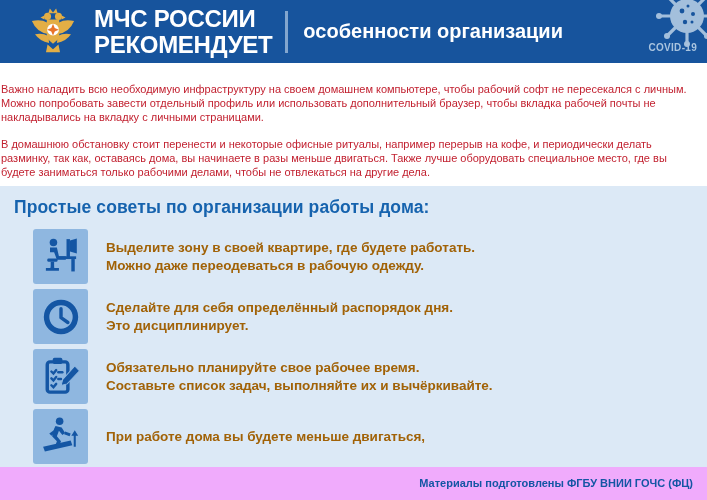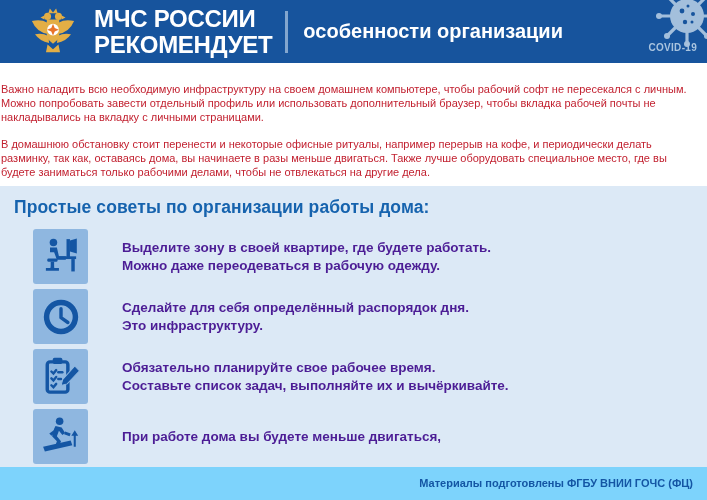--- a/index.html
+++ b/index.html
@@ -30,26 +30,26 @@
   
   .tips { position:absolute; top:186px; left:0; width:707px; height:281px;
           background:#DCE9F6; padding:9px 28px 0 14px; }
   .tips-heading { color:#1663AE; font-weight:bold; font-size:17.5px;
                   margin:2px 0 11px 0; letter-spacing:.1px; }
   .tip { display:flex; align-items:center; margin-bottom:5px; height:55px; }
   .tile { width:55px; height:55px; background:#8FB7E0; border-radius:3px;
           margin-left:19px; flex:none; display:flex; align-items:center;
           justify-content:center; }
   .tile svg { width:44px; height:44px; }
-  .tip-text { margin-left:34px; color:#4c1d95; font-weight:bold;
+  .tip-text { margin-left:18px; color:#a16207; font-weight:bold;
               font-size:13.5px; line-height:1.3; }
 
   
   .footer { position:absolute; top:467px; left:0; width:707px; height:33px;
-            background:#7dd3fc; }
+            background:#f0abfc; }
   .credit { position:absolute; right:14px; top:10px; color:#1456A4;
             font-weight:bold; font-size:11px; }
 </style>
 </head>
 <body>
 
 <div class="page">
 
   <div class="header">
     <svg class="emblem" viewBox="0 0 64 64">
@@ -142,21 +142,21 @@
 
     <div class="tip">
       <div class="tile">
         <svg viewBox="0 0 64 64">
           <circle cx="32" cy="32" r="21" fill="none" stroke="#1456A4" stroke-width="8"></circle>
           <path d="M32 20 v13 l10 7" fill="none" stroke="#1456A4" stroke-width="5" stroke-linecap="round" stroke-linejoin="round"></path>
         </svg>
       </div>
       <div class="tip-text">
         <div>Сделайте для себя определённый распорядок дня.</div>
-        <div>Это инфраструктуру.</div>
+        <div>Это дисциплинирует.</div>
       </div>
     </div>
 
     <div class="tip">
       <div class="tile">
         <svg viewBox="0 0 64 64">
           <rect x="12" y="10" width="30" height="44" rx="4" fill="none" stroke="#1456A4" stroke-width="5"></rect>
           <rect x="20" y="4" width="14" height="9" rx="2.5" fill="#1456A4"></rect>
           <g stroke="#1456A4" stroke-width="3.5" fill="none" stroke-linecap="round">
             <path d="M18 24 l3 3 4-5"></path>

